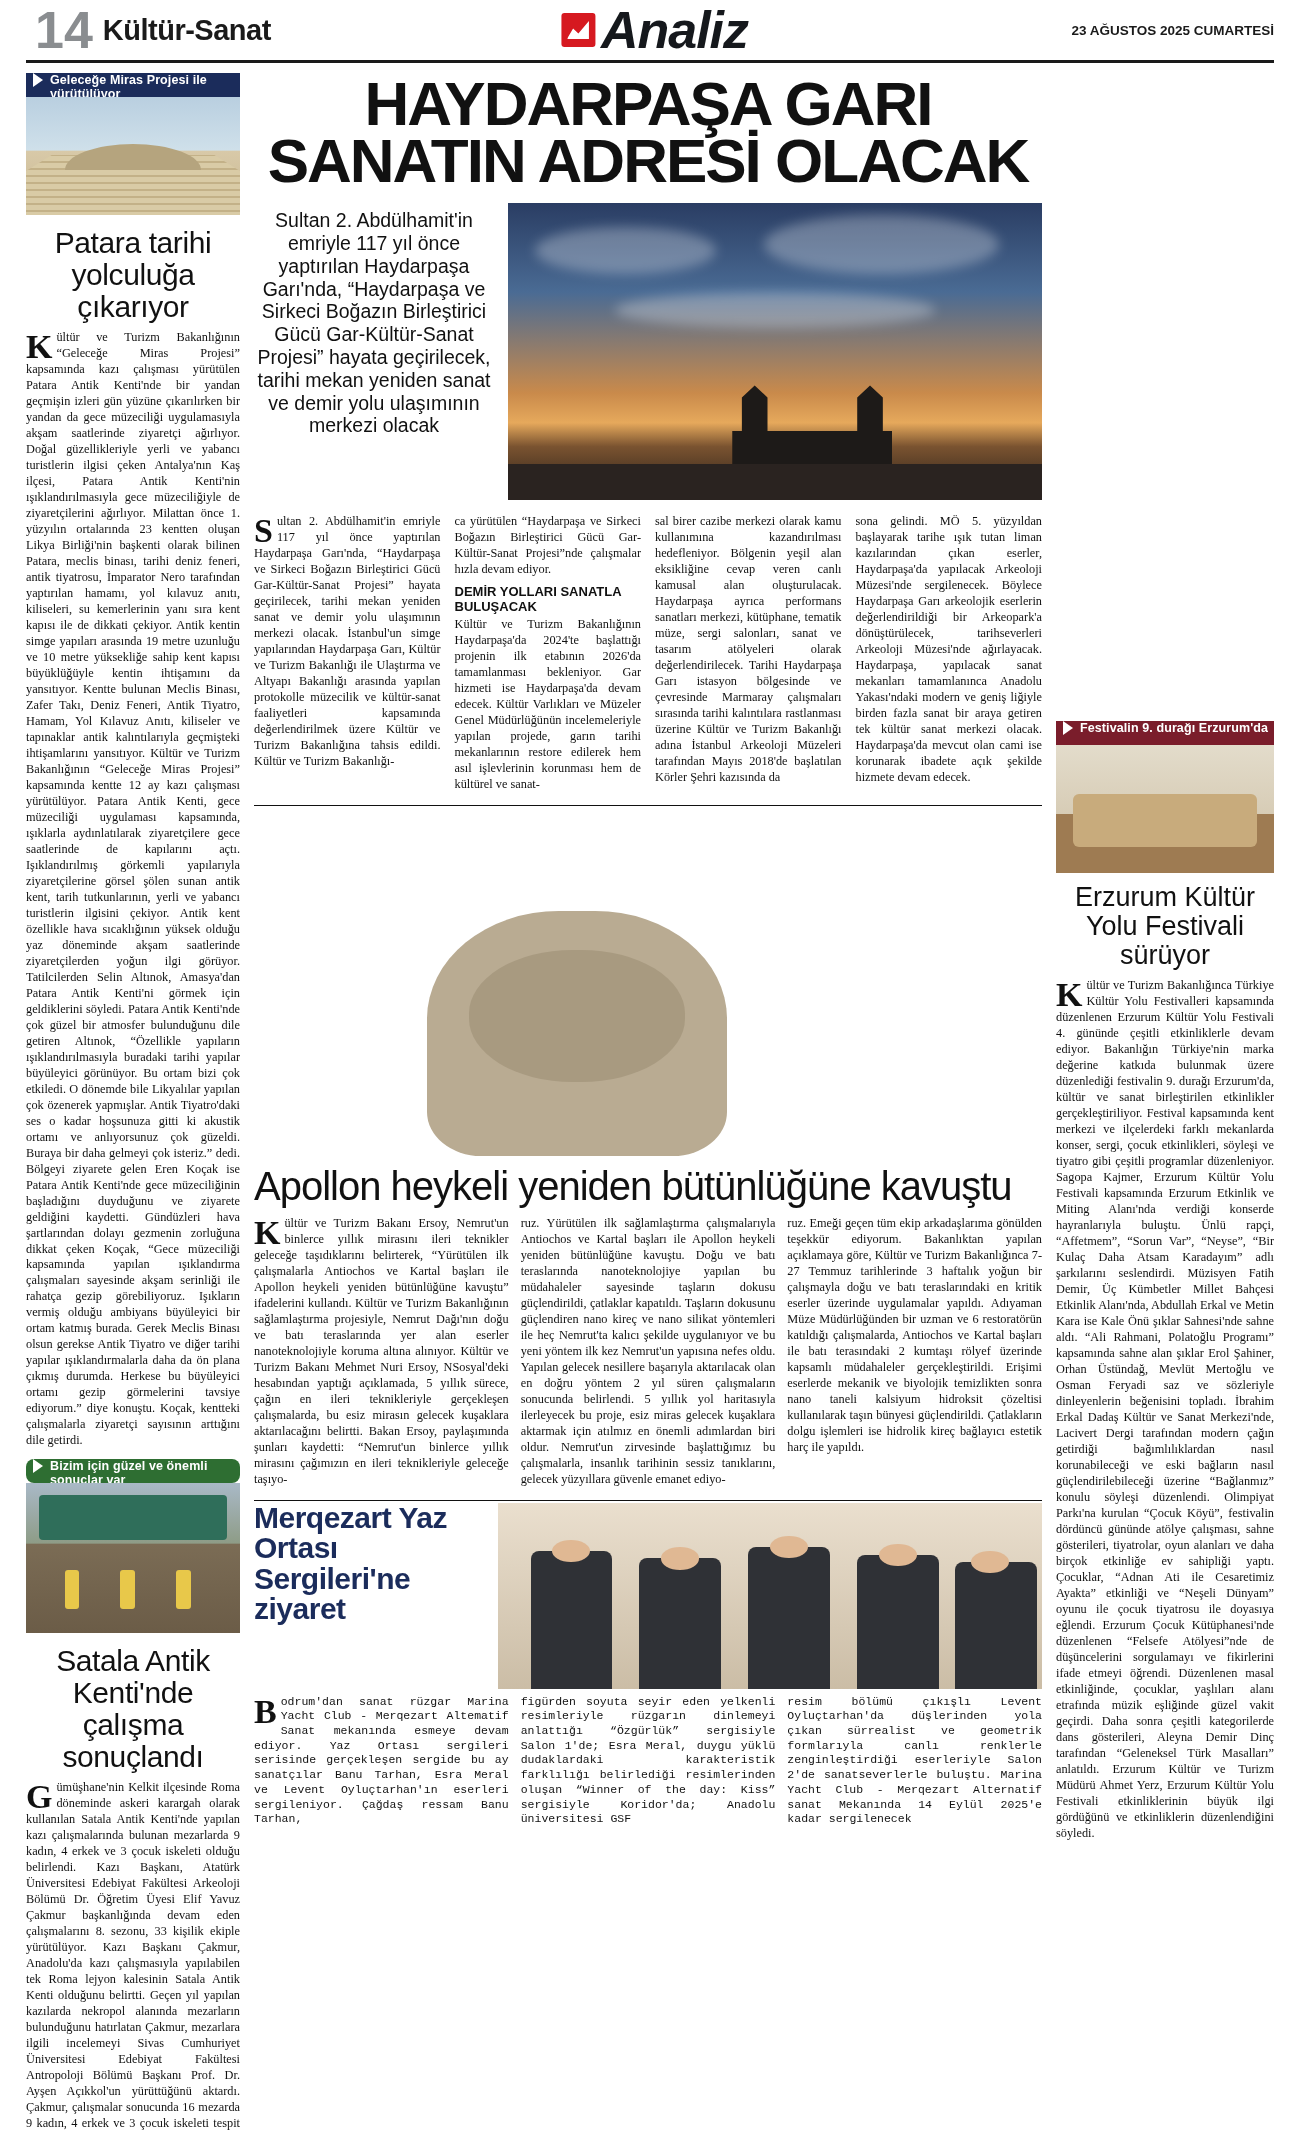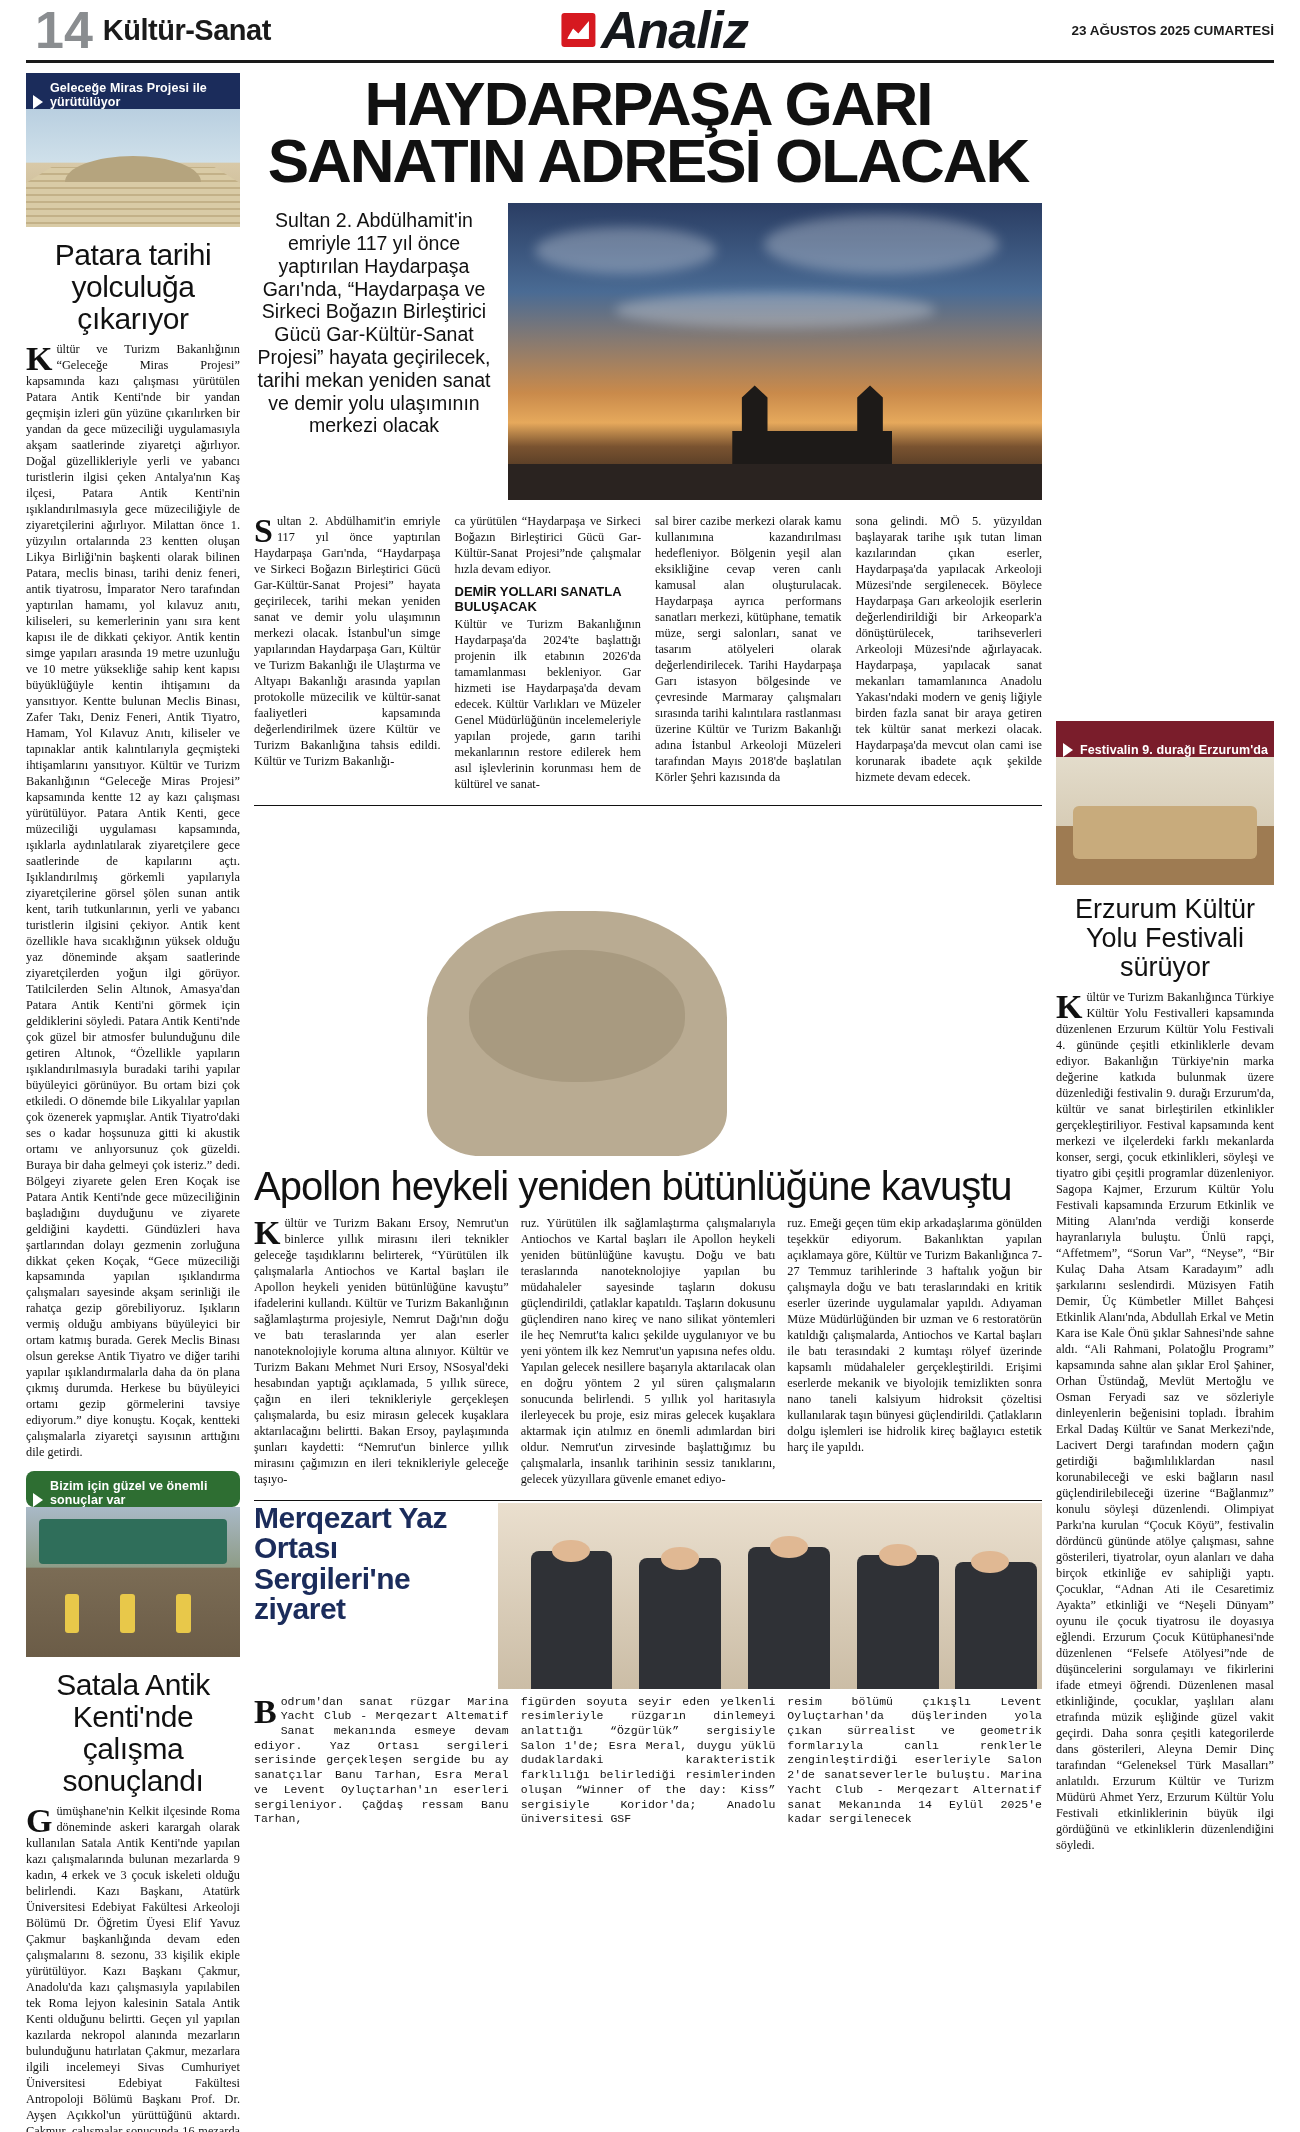--- a/index.html
+++ b/index.html
@@ -26,21 +26,21 @@
   .date { position: absolute; right: 0; font-family: "Liberation Sans", sans-serif; font-size: 13.5px; font-weight: bold; color: #1a1a1a; }
   .rule { height: 3px; background: #1a1a1a; width: 1248px; margin: 0 auto; }
 
   
   .cols { display: flex; gap: 0; }
   .col-left { width: 228px; padding-right: 14px; }
   .col-mid { flex: 1; }
   .col-right { width: 232px; padding-left: 14px; }
 
   
-  .flagbar { display: flex; align-items: flex-end; background: #1b2c5b; color: #fff; height: 36px; margin-top: 10px; }
+  .flagbar { display: flex; align-items: flex-start; background: #1b2c5b; color: #fff; height: 24px; margin-top: 10px; }
   .flagbar .tri { width: 0; height: 0; border-top: 7px solid transparent; border-bottom: 7px solid transparent; border-left: 10px solid #fff; margin: 0 7px; }
   .flagbar span.txt { font-family: "Liberation Sans", sans-serif; font-size: 12.5px; font-weight: bold; letter-spacing: .1px; }
   .flagbar.green { background: #2e6e32; border-radius: 8px; }
   .flagbar.maroon { background: #7a1d2b; }
   .ph { position: relative; overflow: hidden; }
 
   .hl-left { font-family: "Liberation Sans", sans-serif; font-size: 30px; line-height: 1.06; font-weight: normal; text-align: center; margin: 12px 0 8px; color: #111; letter-spacing: -0.4px;}
   .body-text { font-size: 12.3px; line-height: 1.30; text-align: justify; hyphens: auto; color: #111; }
   .dropcap:first-letter { float: left; font-size: 34px; line-height: 0.82; font-weight: bold; padding: 3px 4px 0 0; font-family: "Liberation Serif", serif; }
 

